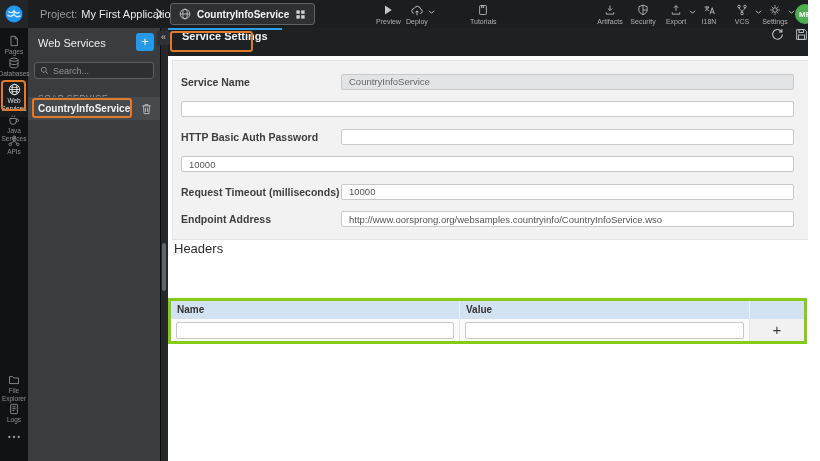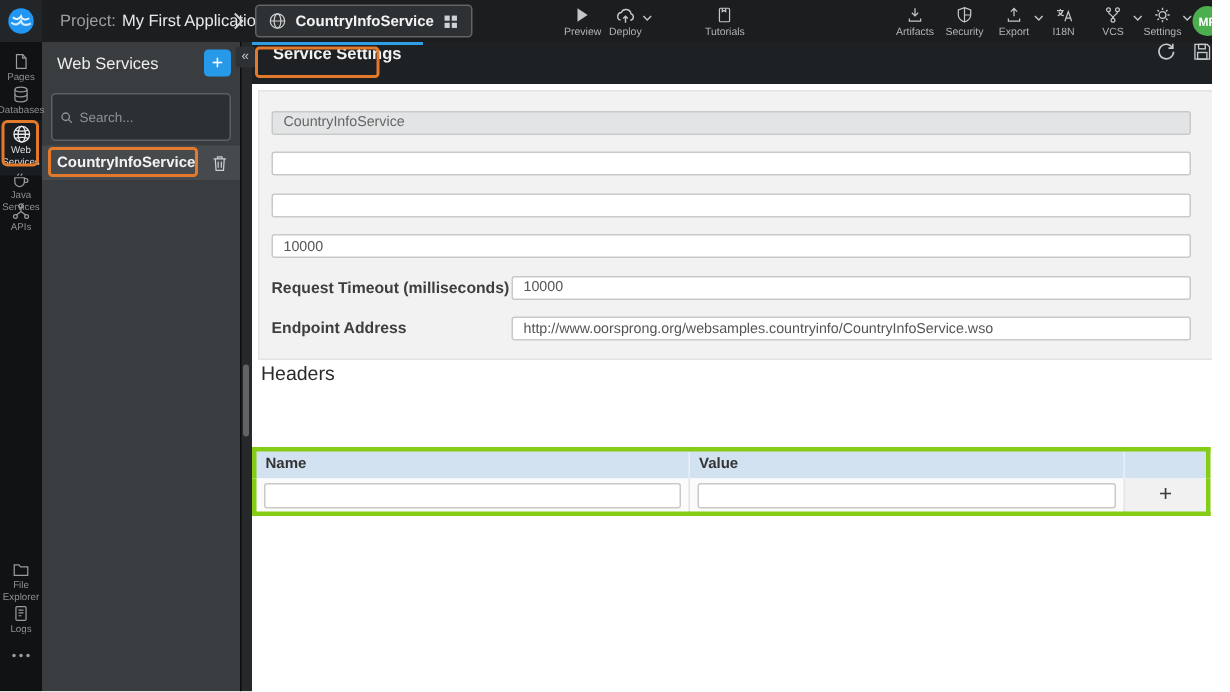--- a/index.html
+++ b/index.html
@@ -29,21 +29,21 @@
   .rail-item { position:absolute; left:0; width:28px; display:flex; flex-direction:column; align-items:center; gap:1px; color:#989c9e; cursor:default; }
   .rail-item .rail-label { font-size:6.5px; line-height:1.2; text-align:center; color:#8d9194; }
   .rail-item.active { background:#1a1d1f; padding:3px 0 4px; color:#e8eaeb; }
   .rail-item.active .rail-label { color:#dcdedf; }
 
   
   .panel { position:absolute; left:28px; top:28px; width:132px; height:433px; background:#3a3d3f; z-index:3; }
   .panel-header { position:relative; height:29px; display:flex; align-items:center; padding-left:10px; }
   .panel-title { font-size:11px; color:#eceeee; }
   .add-btn { position:absolute; right:6px; top:5px; width:18px; height:18px; background:#2699e8; border-radius:3px; color:#fff; font-size:13px; line-height:17px; text-align:center; cursor:pointer; }
-  .searchbox { margin:5px 6px 0 6px; height:17px; background:#2d3032; border:1px solid #5c6062; border-radius:3px; display:flex; align-items:center; gap:4px; padding:15px 5px; color:#8d9194; }
+  .searchbox { margin:5px 6px 0 6px; height:17px; background:#2d3032; border:1px solid #5c6062; border-radius:3px; display:flex; align-items:center; gap:4px; padding:0 5px; color:#8d9194; }
   .searchbox input { flex:1; min-width:0; background:transparent; border:none; outline:none; font-size:9px; color:#c7cacb; font-family:inherit; }
   .searchbox input::placeholder { color:#8d9194; }
   .section-label { margin:14px 0 0 10px; font-size:8.5px; letter-spacing:.6px; color:#96999b; }
   .service-item { position:absolute; left:0; top:69px; width:132px; height:23px; background:#474a4c; display:flex; align-items:center; padding:0 8px 0 10px; }
   .service-item .sname { flex:1; font-size:10px; font-weight:bold; color:#f2f3f3; white-space:nowrap; overflow:hidden; }
   .service-item .trash { color:#cdd0d1; }
 
   
   .divider-strip { position:absolute; left:160px; top:28px; width:8px; height:433px; background:#26282a; border-left:1px solid #0b0c0d; z-index:4; }
   .collapse-btn { position:absolute; left:157px; top:31px; width:13px; height:14px; background:#2e3133; border-radius:2px; color:#c8cbcd; font-size:9px; line-height:13px; text-align:center; z-index:6; cursor:pointer; }
@@ -358,26 +358,28 @@
             <path d="M2 2 h10 l2 2 v10 H2 z"></path>
               <rect x="5" y="2" width="5.5" height="3.6"></rect>
               <rect x="4.2" y="8.6" width="7.6" height="5.4"></rect>
           </svg>
         </span>
       </div>
     </div>
 
     <div class="form-panel">
       <div class="form-row">
+        <label>Service Name</label>
         <input class="disabled" disabled="" value="CountryInfoService" style="">
       </div>
       <div class="form-row">
         <input value="" style="">
       </div>
       <div class="form-row">
+        <label>HTTP Basic Auth Password</label>
         <input value="" style="">
       </div>
       <div class="form-row">
         <input value="10000" style="">
       </div>
       <div class="form-row">
         <label>Request Timeout (milliseconds)</label>
         <input value="10000" style="">
       </div>
       <div class="form-row">

